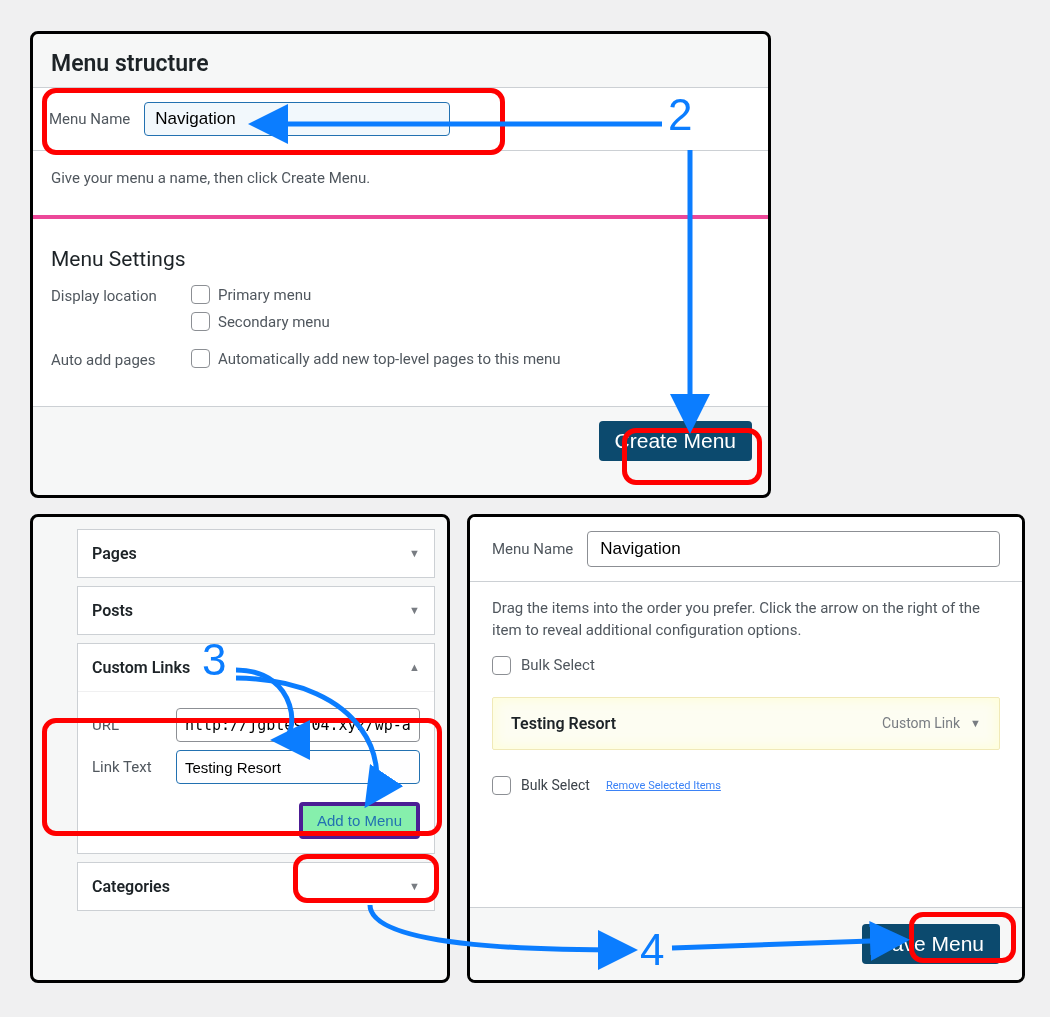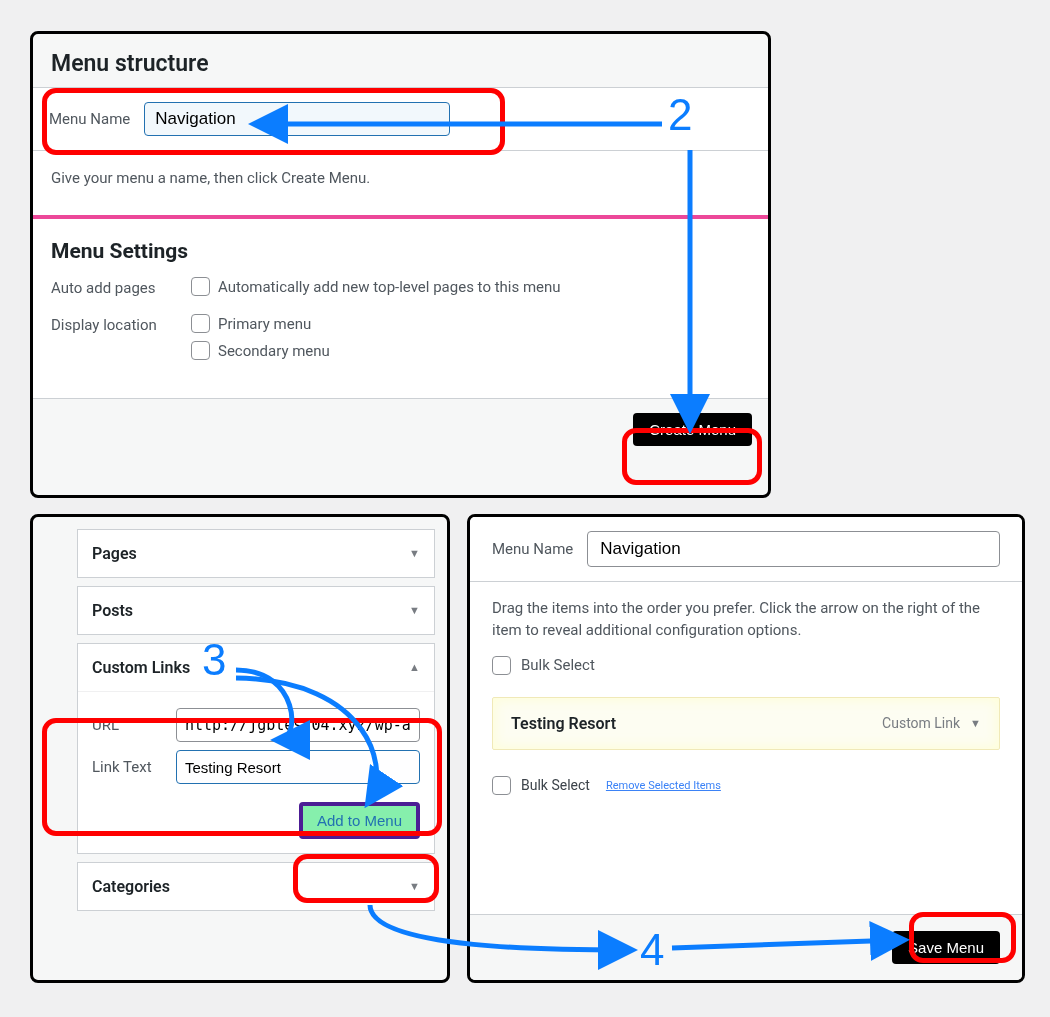--- a/index.html
+++ b/index.html
@@ -26,35 +26,35 @@
     padding: 14px 16px; display:flex; align-items:center;
   }
   .pa-namebar label { font-size: 15px; color:#50575e; margin-right: 14px; white-space:nowrap;}
   .pa-namebar input {
     width: 306px; height: 34px; padding: 4px 10px; font-size: 17px;
     border: 1px solid #2271b1; background:#f2f8fc; border-radius: 4px; outline:none;
   }
   .pa-hint { background:#fff; padding: 18px 18px 28px; font-size:15px; color:#50575e; border-bottom:4px solid #ec4899;}
 
   .pa-settings { background:#fff; padding: 16px 18px 20px;}
-  .pa-settings h3 { margin:4px 0 14px; font-size: 21px; font-weight:700; color:#1d2327;}
+  .pa-settings h3 { margin:12px 0 14px; font-size: 21px; font-weight:400; color:#1d2327;}
   .set-row { display:flex; align-items:flex-start; margin-bottom:10px; font-size:15px; color:#50575e;}
   .set-row .lab { width: 140px; padding-top:2px;}
   .cb-line { display:flex; align-items:center; gap:8px; margin-bottom:8px;}
   .cb {
     width:19px; height:19px; border:1px solid #8c8f94; border-radius:4px; background:#fff;
     flex:0 0 19px;
   }
   .pa-footer {
     border-top:1px solid #ccd0d4; background:#f6f7f7;
     padding: 14px 16px; display:flex; justify-content:flex-end;
   }
   .btn-primary {
-    background:#000000; color:#fff; border:none; border-radius:4px;
-    padding: 8px 16px; font-size:15px; cursor:pointer;text-align:right;
+    background:#0c4a6e; color:#fff; border:none; border-radius:4px;
+    padding: 8px 16px; font-size:21px; cursor:pointer;text-align:right;
   }
 
   
   .acc {
     background:#fff; border:1px solid #ccd0d4; margin: 8px 12px 0; border-radius:0;
   }
   .acc:first-child { margin-top: 12px;}
   .acc-head {
     display:flex; justify-content:space-between; align-items:center;
     padding: 14px 14px; font-size:16px; font-weight:600; color:#1d2327; cursor:pointer;
@@ -128,42 +128,42 @@
 
   <div class="panel panel-a">
     <div class="pa-head">Menu structure</div>
     <div class="pa-namebar">
       <label>Menu Name</label>
       <input type="text" value="Navigation" style="">
     </div>
     <div class="pa-hint">Give your menu a name, then click Create Menu.</div>
     <div class="pa-settings">
       <h3>Menu Settings</h3>
-      <div class="set-row">
-        <div class="lab">Auto add pages</div>
-        <div>
-          <div class="cb-line">
-            <div class="cb"></div>
-            <span>Automatically add new top-level pages to this menu</span>
-          </div>
-        </div>
-      </div>
       <div class="set-row">
         <div class="lab">Display location</div>
         <div>
           <div class="cb-line">
             <div class="cb"></div>
             <span>Primary menu</span>
           </div>
           <div class="cb-line">
             <div class="cb"></div>
             <span>Secondary menu</span>
           </div>
         </div>
       </div>
+      <div class="set-row">
+        <div class="lab">Auto add pages</div>
+        <div>
+          <div class="cb-line">
+            <div class="cb"></div>
+            <span>Automatically add new top-level pages to this menu</span>
+          </div>
+        </div>
+      </div>
     </div>
     <div class="pa-footer">
       <button class="btn-primary">Create Menu</button>
     </div>
   </div>
 
   <div class="panel panel-b">
     <div class="acc">
       <div class="acc-head">
         <span>Pages</span>

